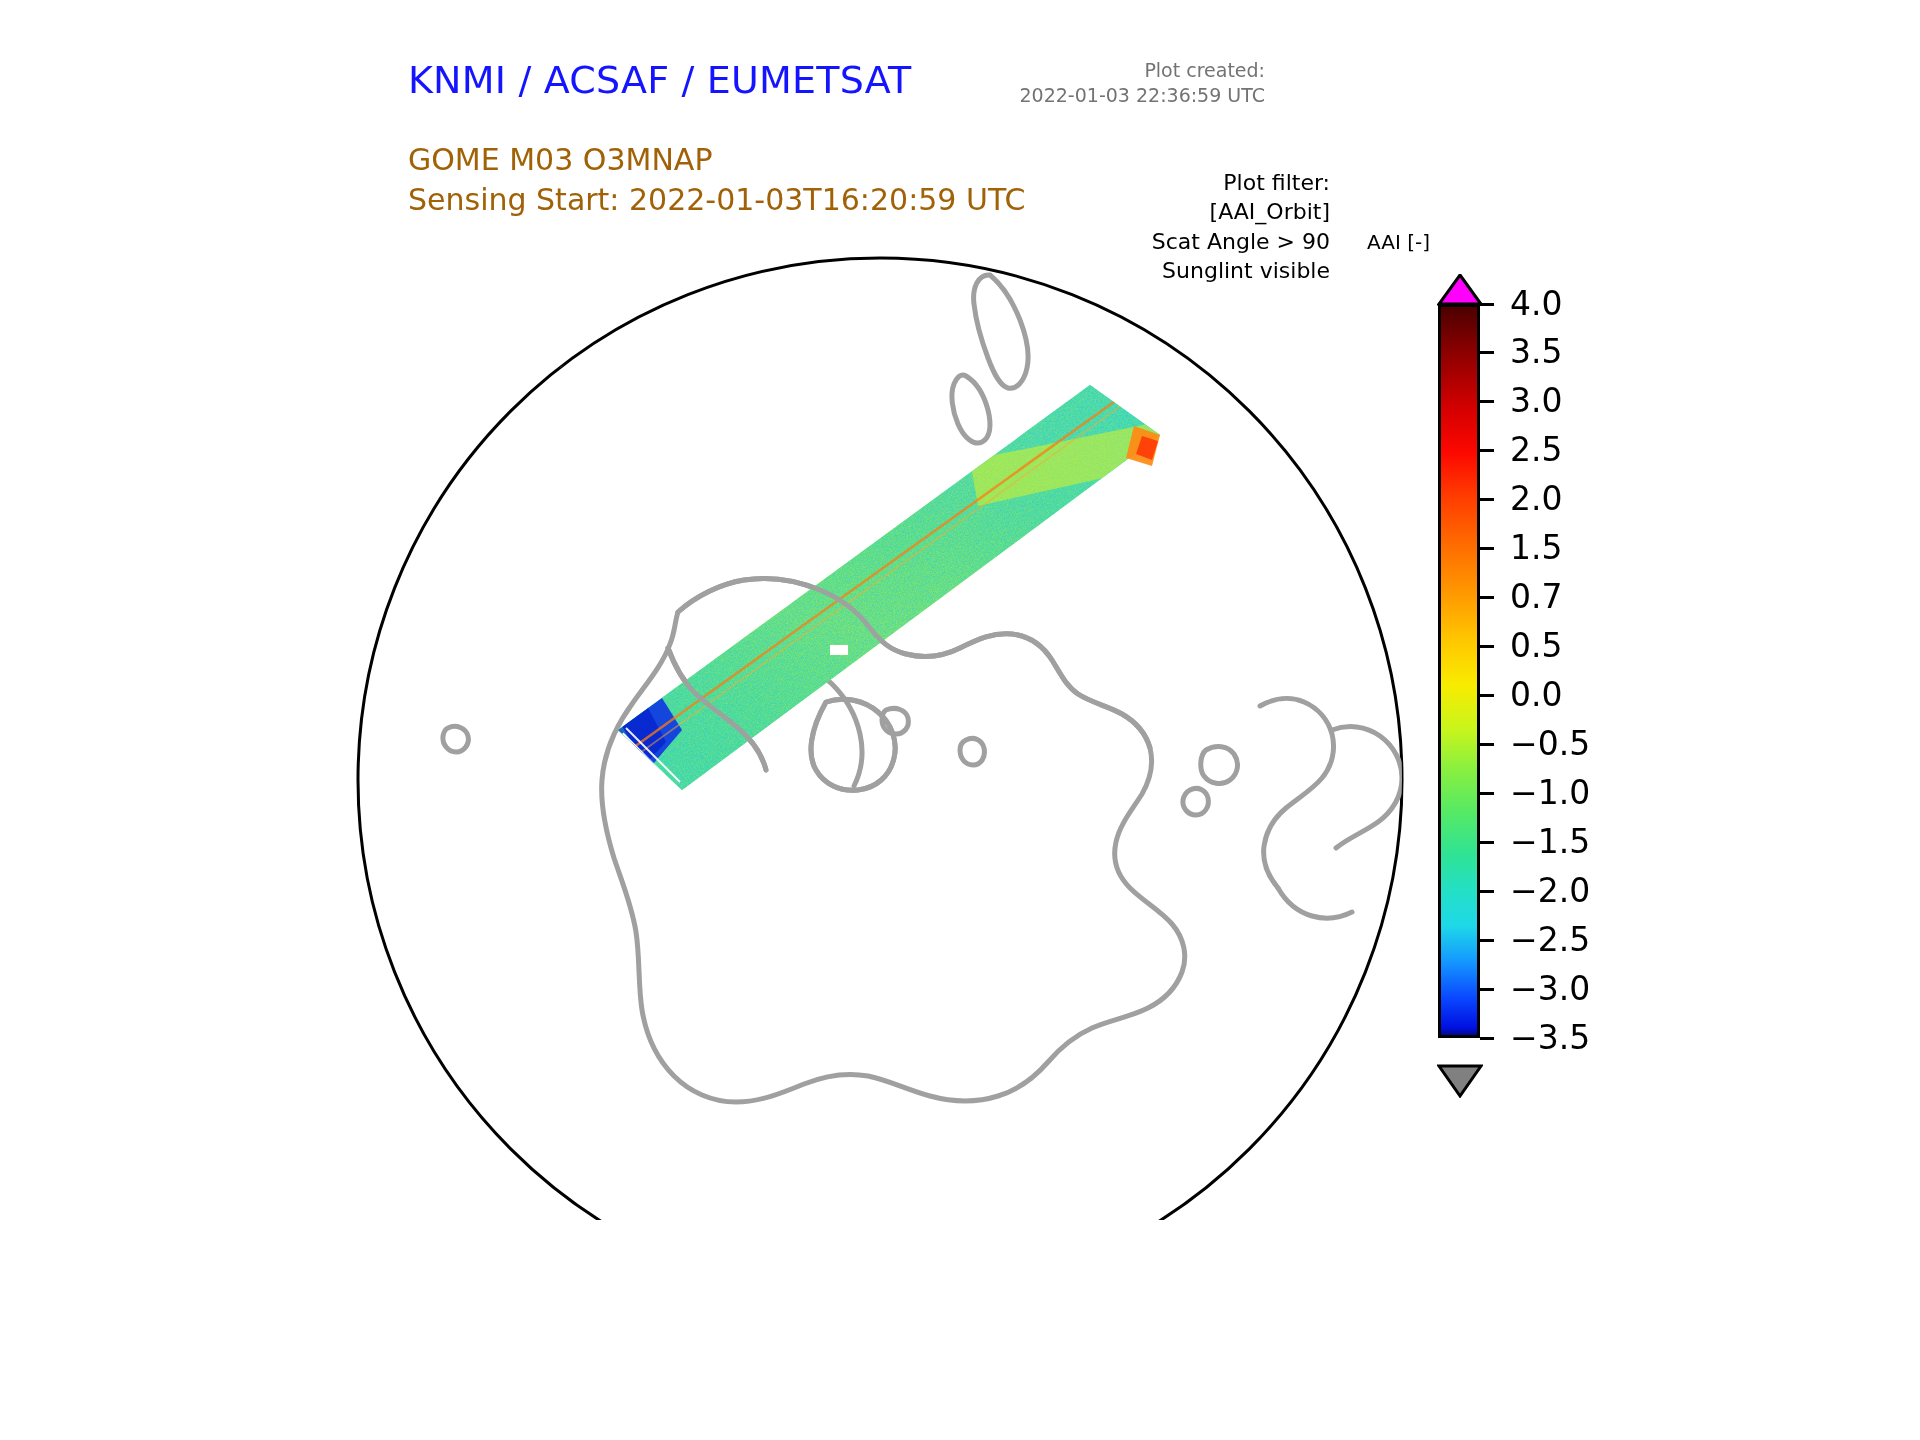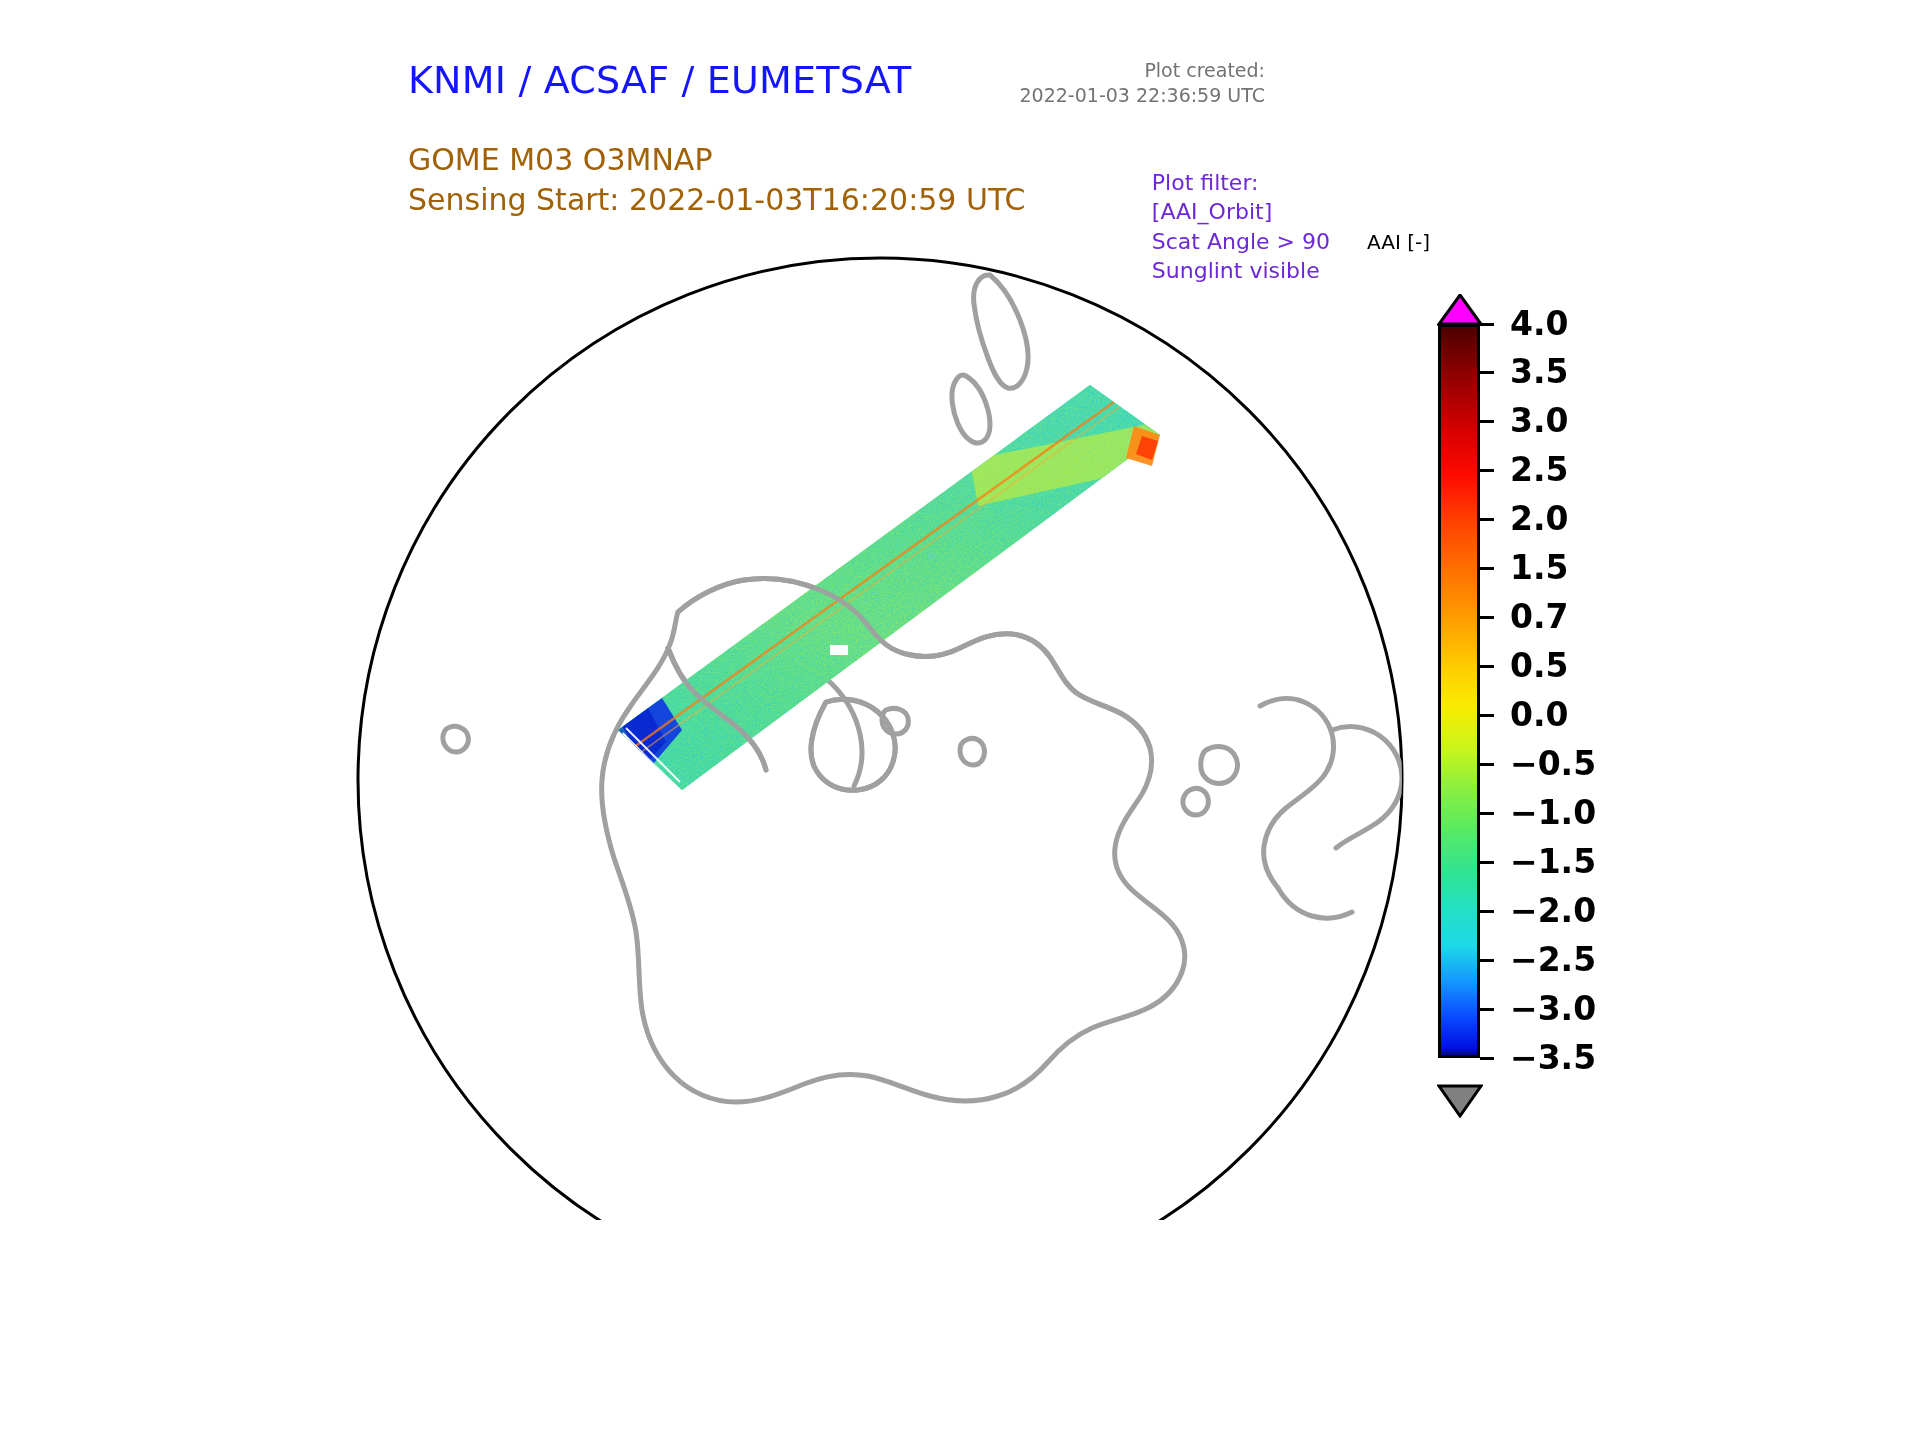--- a/index.html
+++ b/index.html
@@ -42,22 +42,23 @@
     top: 140px;
     font-size: 30px;
     color: #a16207;
     line-height: 1.33;
     white-space: nowrap;
   }
   .plot-filter {
     position: absolute;
     right: 590px;
     top: 168px;
+    text-align: right;
     font-size: 22px;
-    color: #6d28d9;
+    color: #000000;
     line-height: 1.33;
     white-space: nowrap;
   }
   .axis-title {
     position: absolute;
     left: 0;
     top: 230px;
     width: 1430px;
     text-align: right;
     font-size: 20px;
@@ -71,24 +72,23 @@
     top: 230px;
     width: 1100px;
     height: 1100px;
   }
   #map-svg { display: block; }
 
   
   #colorbar-group {
     position: absolute;
     left: 1438px;
-    top: 296px;
+    top: 276px;
     width: 420px;
     height: 820px;
-    font-weight: bold;
   }
   .cb-bar-wrap {
     position: absolute;
     left: 0;
     top: 0;
     width: 42px;
     height: 790px;
   }
   .cb-bar {
     position: absolute;

